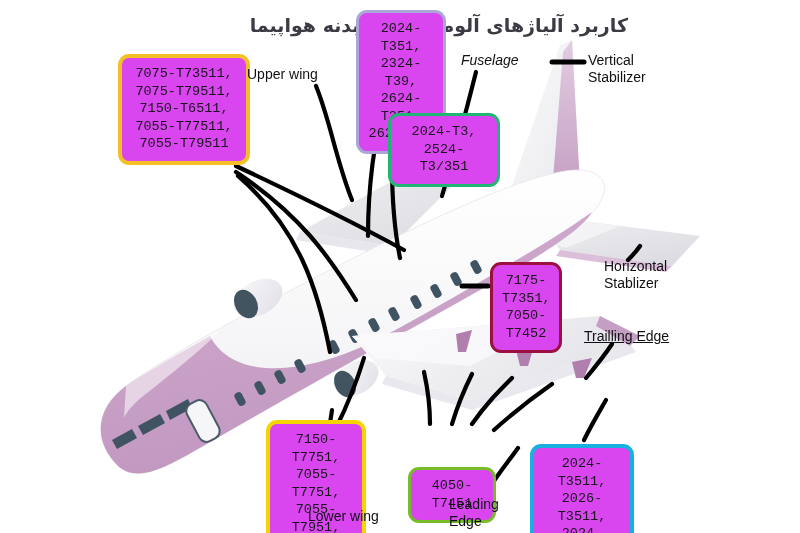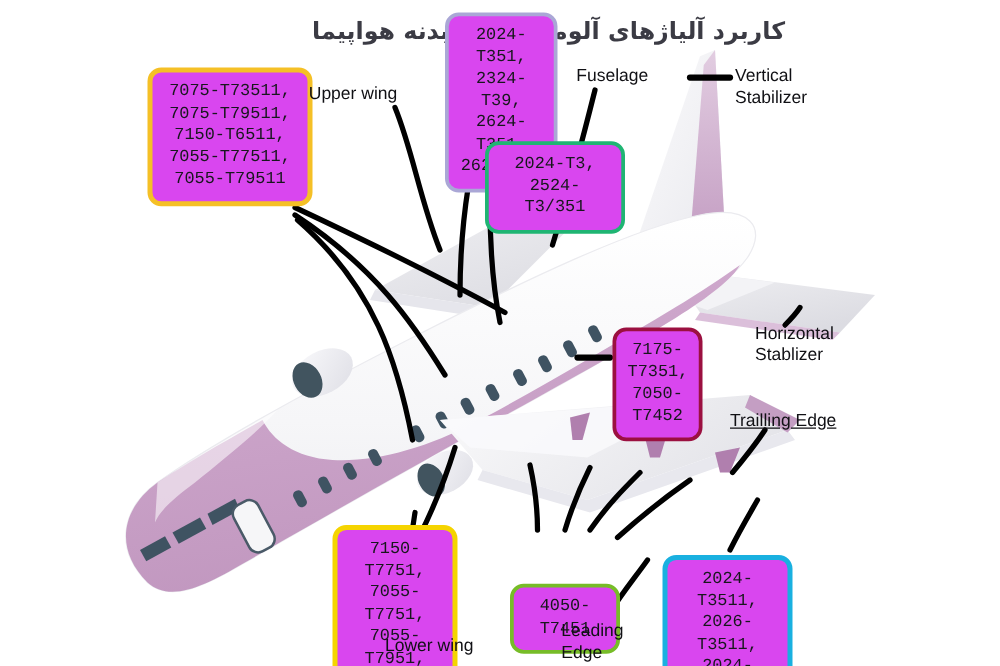--- a/index.html
+++ b/index.html
@@ -255,21 +255,21 @@
 
   <div class="callout thin" style="left:408px;top:432px;width:88px;border-color:#77bc28;margin-top:35px;">4050-T7451</div>
 
   <div class="callout" style="left:530px;top:444px;width:104px;border-color:#19b0e0;">2024-T3511,
 2026-T3511,
 2024-T4312,
 6110-T6511</div>
 
   <div class="plabel" style="left:247px;top:66px;text-align:right;">Upper wing</div>
 
-  <div class="plabel" style="left:461px;top:52px;">Fuselage</div>
+  <div class="plabel" style="left:461px;top:52px;font-style:italic;">Fuselage</div>
 
   <div class="plabel" style="left:588px;top:52px;">Vertical
 Stabilizer</div>
 
   <div class="plabel" style="left:604px;top:258px;">Horizontal
 Stablizer</div>
 
   <div class="plabel" style="left:584px;top:328px;text-decoration:underline;">Trailling Edge</div>
 
   <div class="plabel" style="left:308px;top:508px;">Lower wing</div>

